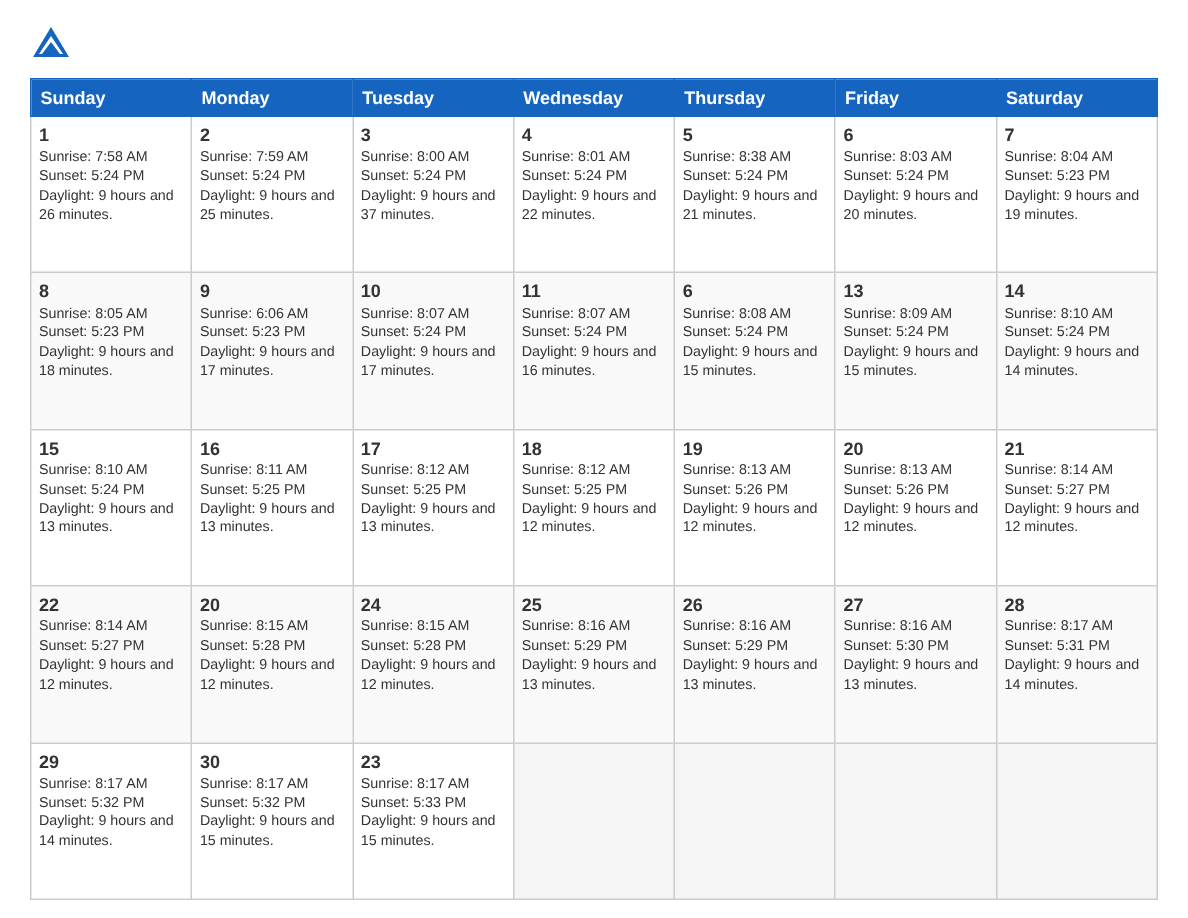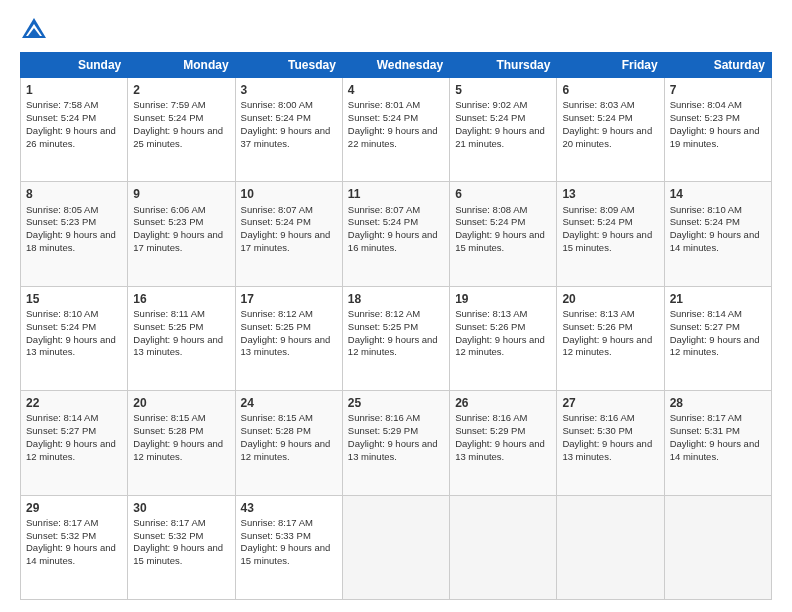--- a/index.html
+++ b/index.html
@@ -58,21 +58,21 @@
       border-collapse: collapse;
       width: 100%;
       table-layout: fixed;
     }
     .calendar th {
       background-color: #1565C0;
       color: white;
       font-size: 12px;
       font-weight: bold;
       padding: 5px 6px;
-      text-align: right;
+      text-align: left;
       border: 1px solid #1565C0;
     }
     .calendar td {
       border: 1px solid #ccc;
       vertical-align: top;
       padding: 4px 5px;
       font-size: 9.5px;
       color: #333;
       line-height: 1.35;
       background: #fff;
@@ -149,21 +149,21 @@
         <span>Daylight: 9 hours and 37 minutes.</span>
       </td>
           <td>
         <span class="day-number">4</span>
         <span>Sunrise: 8:01 AM</span><br>
         <span>Sunset: 5:24 PM</span><br>
         <span>Daylight: 9 hours and 22 minutes.</span>
       </td>
           <td>
         <span class="day-number">5</span>
-        <span>Sunrise: 9:02 AM</span><br>
+        <span>Sunrise: 8:38 AM</span><br>
         <span>Sunset: 5:24 PM</span><br>
         <span>Daylight: 9 hours and 21 minutes.</span>
       </td>
           <td>
         <span class="day-number">6</span>
         <span>Sunrise: 8:03 AM</span><br>
         <span>Sunset: 5:24 PM</span><br>
         <span>Daylight: 9 hours and 20 minutes.</span>
       </td>
           <td>
@@ -312,21 +312,21 @@
         <span>Sunset: 5:32 PM</span><br>
         <span>Daylight: 9 hours and 14 minutes.</span>
       </td>
           <td>
         <span class="day-number">30</span>
         <span>Sunrise: 8:17 AM</span><br>
         <span>Sunset: 5:32 PM</span><br>
         <span>Daylight: 9 hours and 15 minutes.</span>
       </td>
           <td>
-        <span class="day-number">43</span>
+        <span class="day-number">23</span>
         <span>Sunrise: 8:17 AM</span><br>
         <span>Sunset: 5:33 PM</span><br>
         <span>Daylight: 9 hours and 15 minutes.</span>
       </td>
           <td class="empty"></td>
           <td class="empty"></td>
           <td class="empty"></td>
           <td class="empty"></td>
         </tr>
       </tbody>

